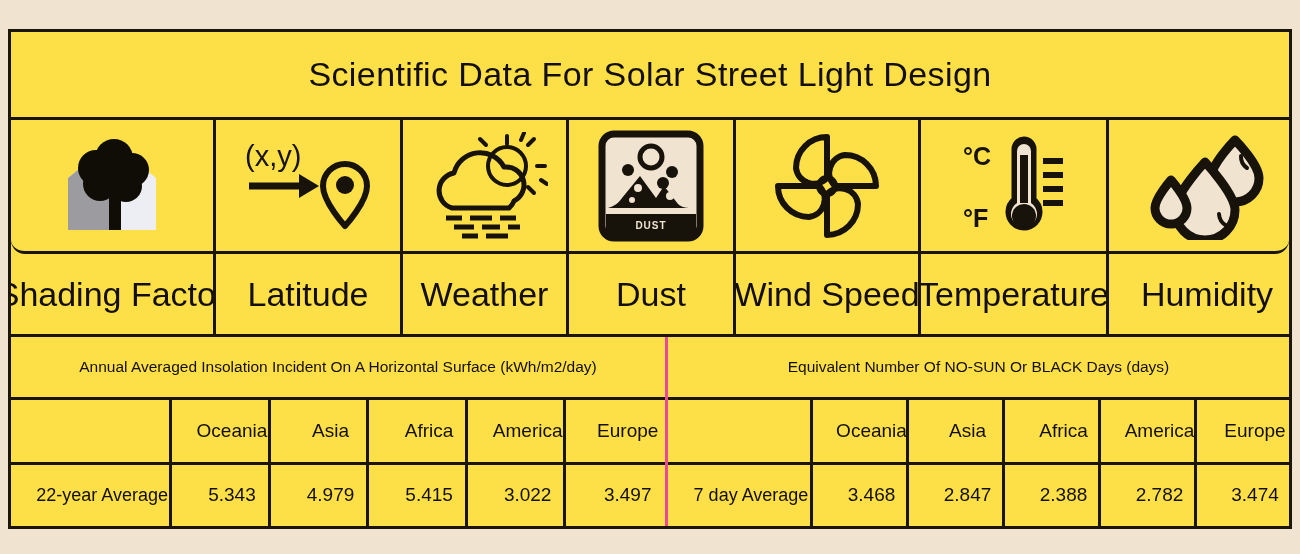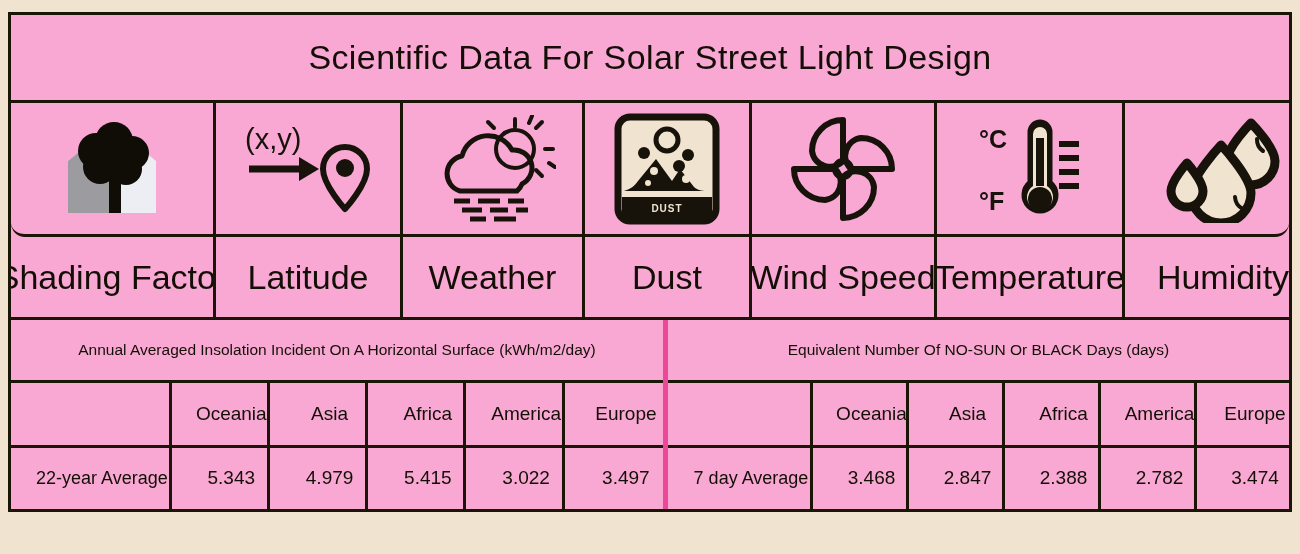--- a/index.html
+++ b/index.html
@@ -12,24 +12,24 @@
     width: 1300px;
     height: 554px;
     overflow: hidden;
     font-family: "Liberation Sans", sans-serif;
     color: #14110d;
   }
 
   .sheet {
     position: absolute;
     left: 8px;
-    top: 12px;
+    top: 29px;
     width: 1284px;
     height: 500px;
-    background: #f9a8d4;
+    background: #fde047;
     border: 3px solid #1b1508;
     box-sizing: border-box;
     display: flex;
     flex-direction: column;
   }
 
   
   .title-row {
     height: 85px;
     flex: none;
@@ -68,42 +68,42 @@
     box-sizing: border-box;
     border-right: 3px solid #1b1508;
     display: flex;
     align-items: center;
     justify-content: center;
     overflow: hidden;
   }
   .fcell:last-child { border-right: none; }
   .c0 { width: 205px; }
   .c1 { width: 187px; }
-  .c2 { width: 182px; }
+  .c2 { width: 166px; }
   .c3 { width: 167px; }
   .c4 { width: 185px; }
   .c5 { width: 188px; }
   .c6 { width: 164px; padding-left: 32px; }
   .label-row .fcell {
     font-size: 34px;
     color: #140f06;
     white-space: nowrap;
   }
 
   
   .data-band {
     flex: 1 1 auto;
     display: flex;
   }
   .half {
     box-sizing: border-box;
     display: flex;
     flex-direction: column;
   }
-  .half.left  { width: 657px; border-right: 5px solid #ec4899; }
+  .half.left  { width: 657px; border-right: 3px solid #ec4899; }
   .half.right { flex: 1 1 auto; }
 
   .caption-row {
     height: 63px;
     flex: none;
     border-bottom: 3px solid #1b1508;
     display: flex;
     align-items: center;
     justify-content: center;
     text-align: center;

